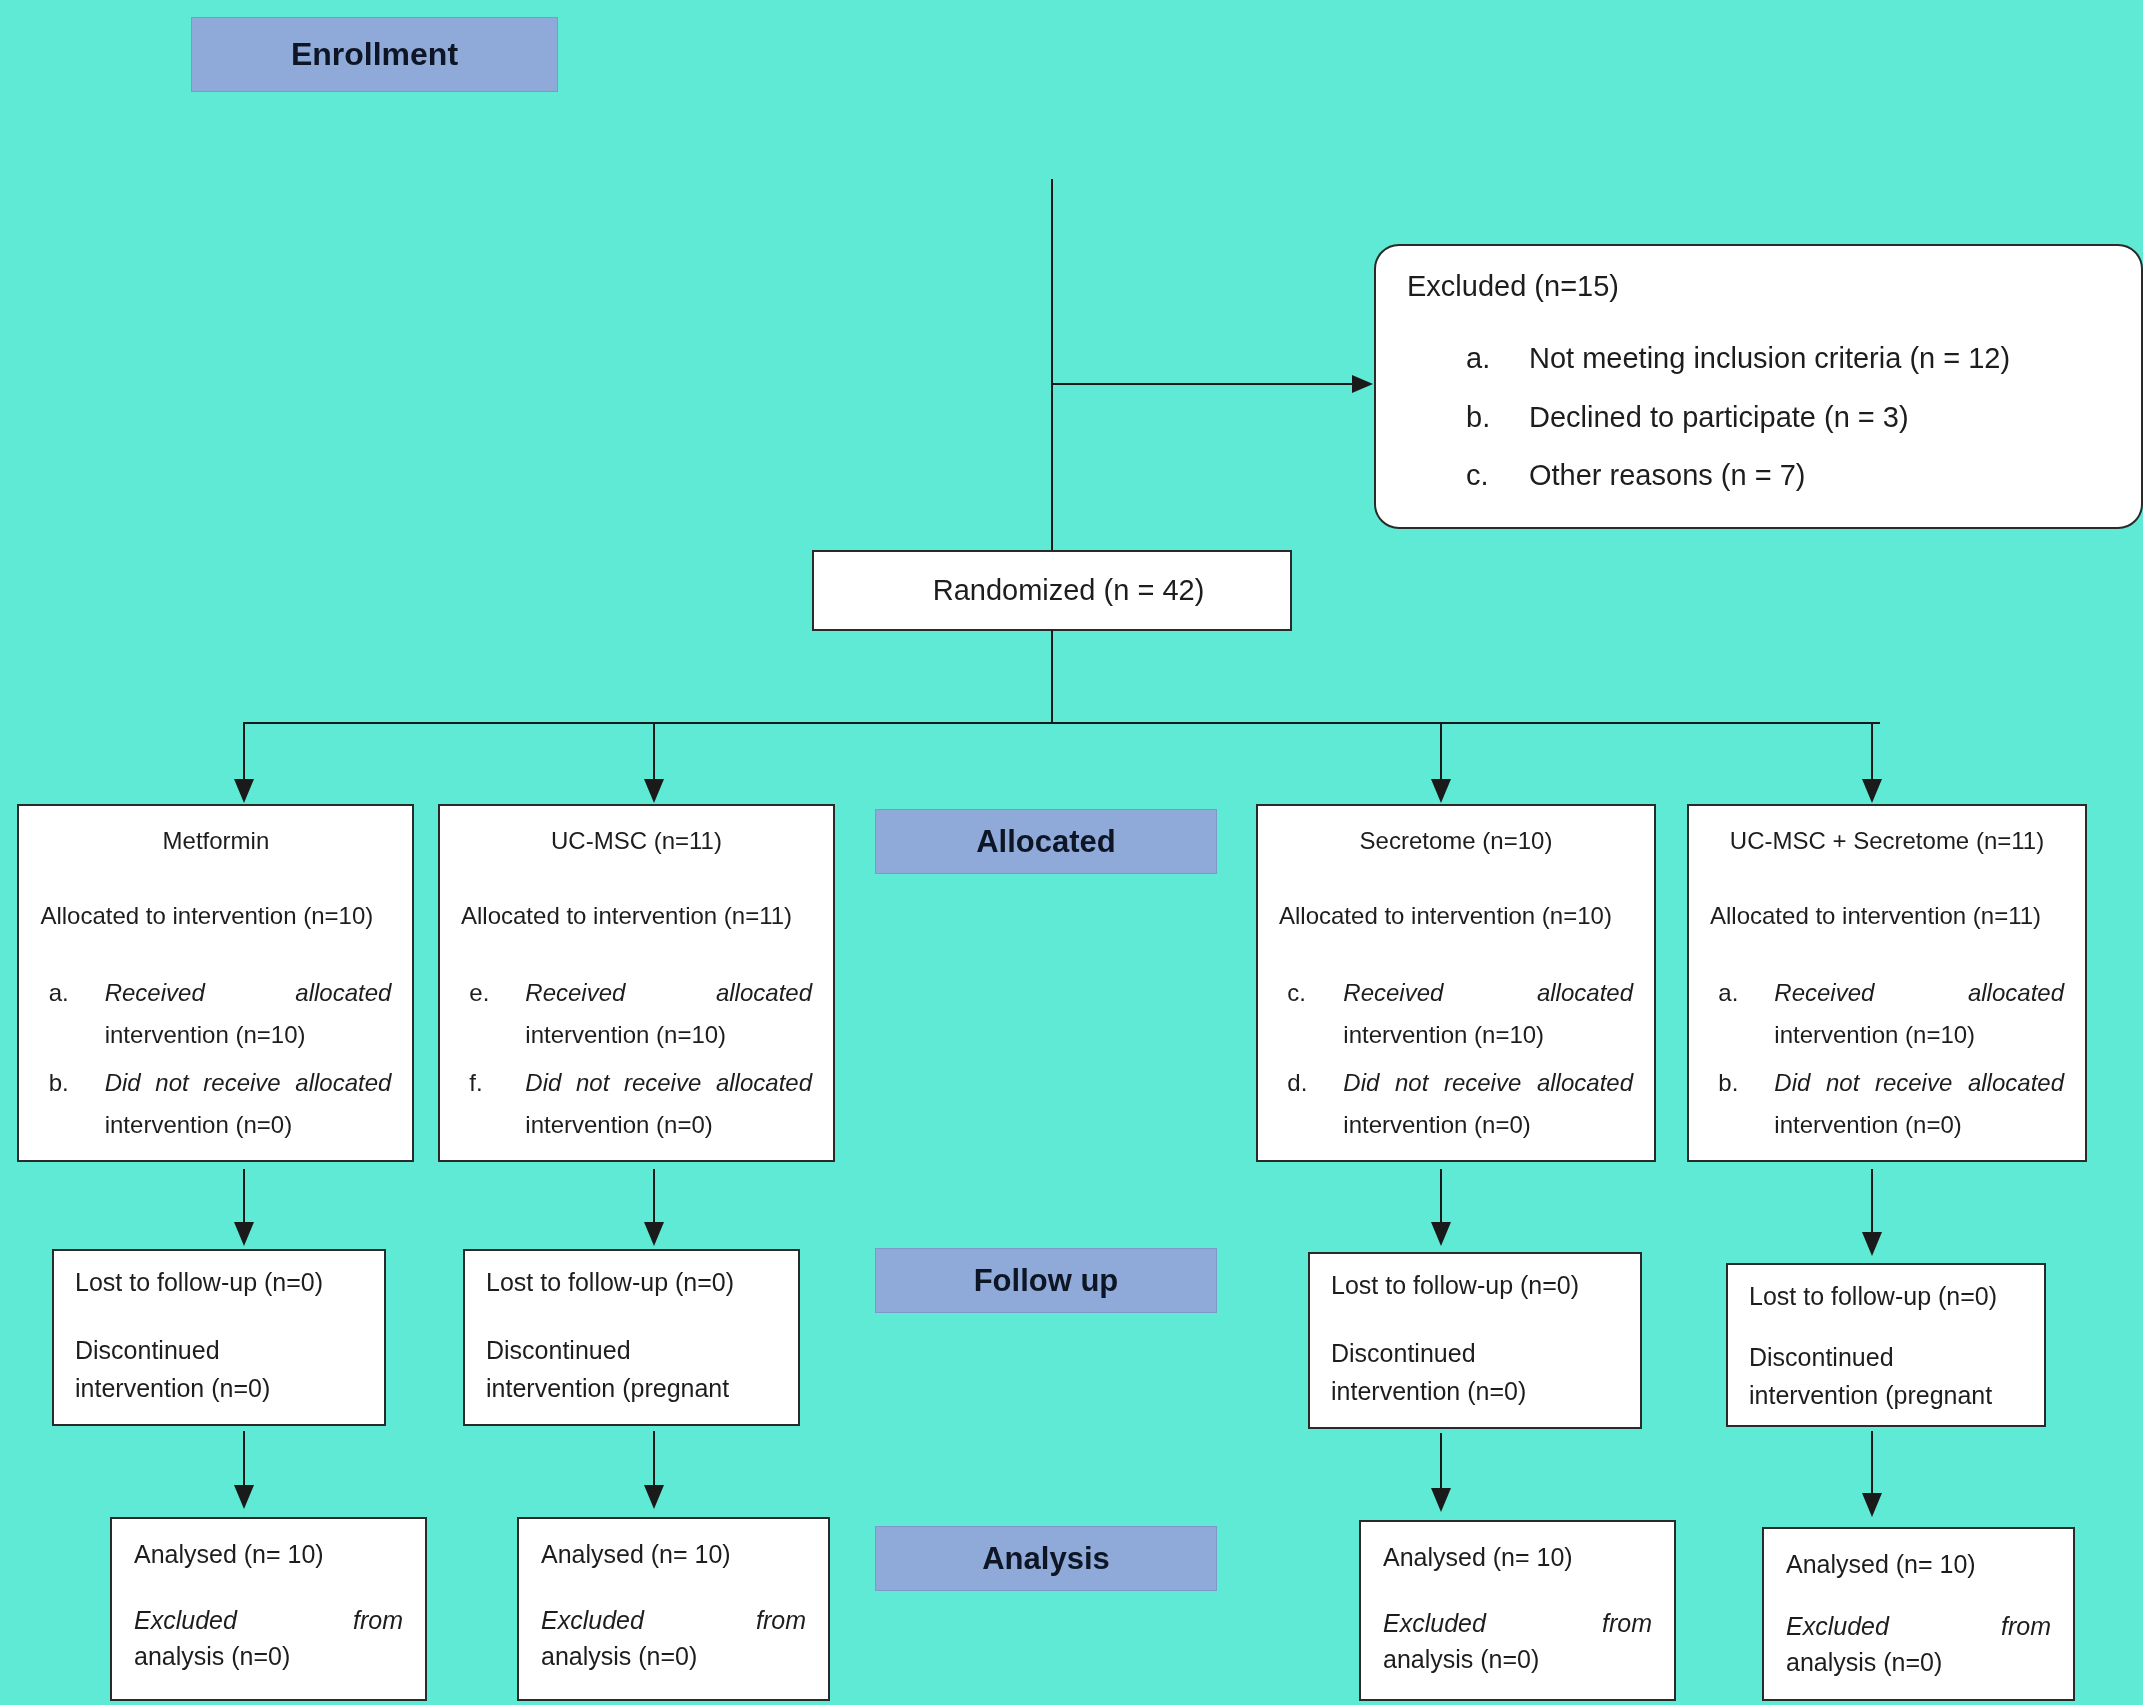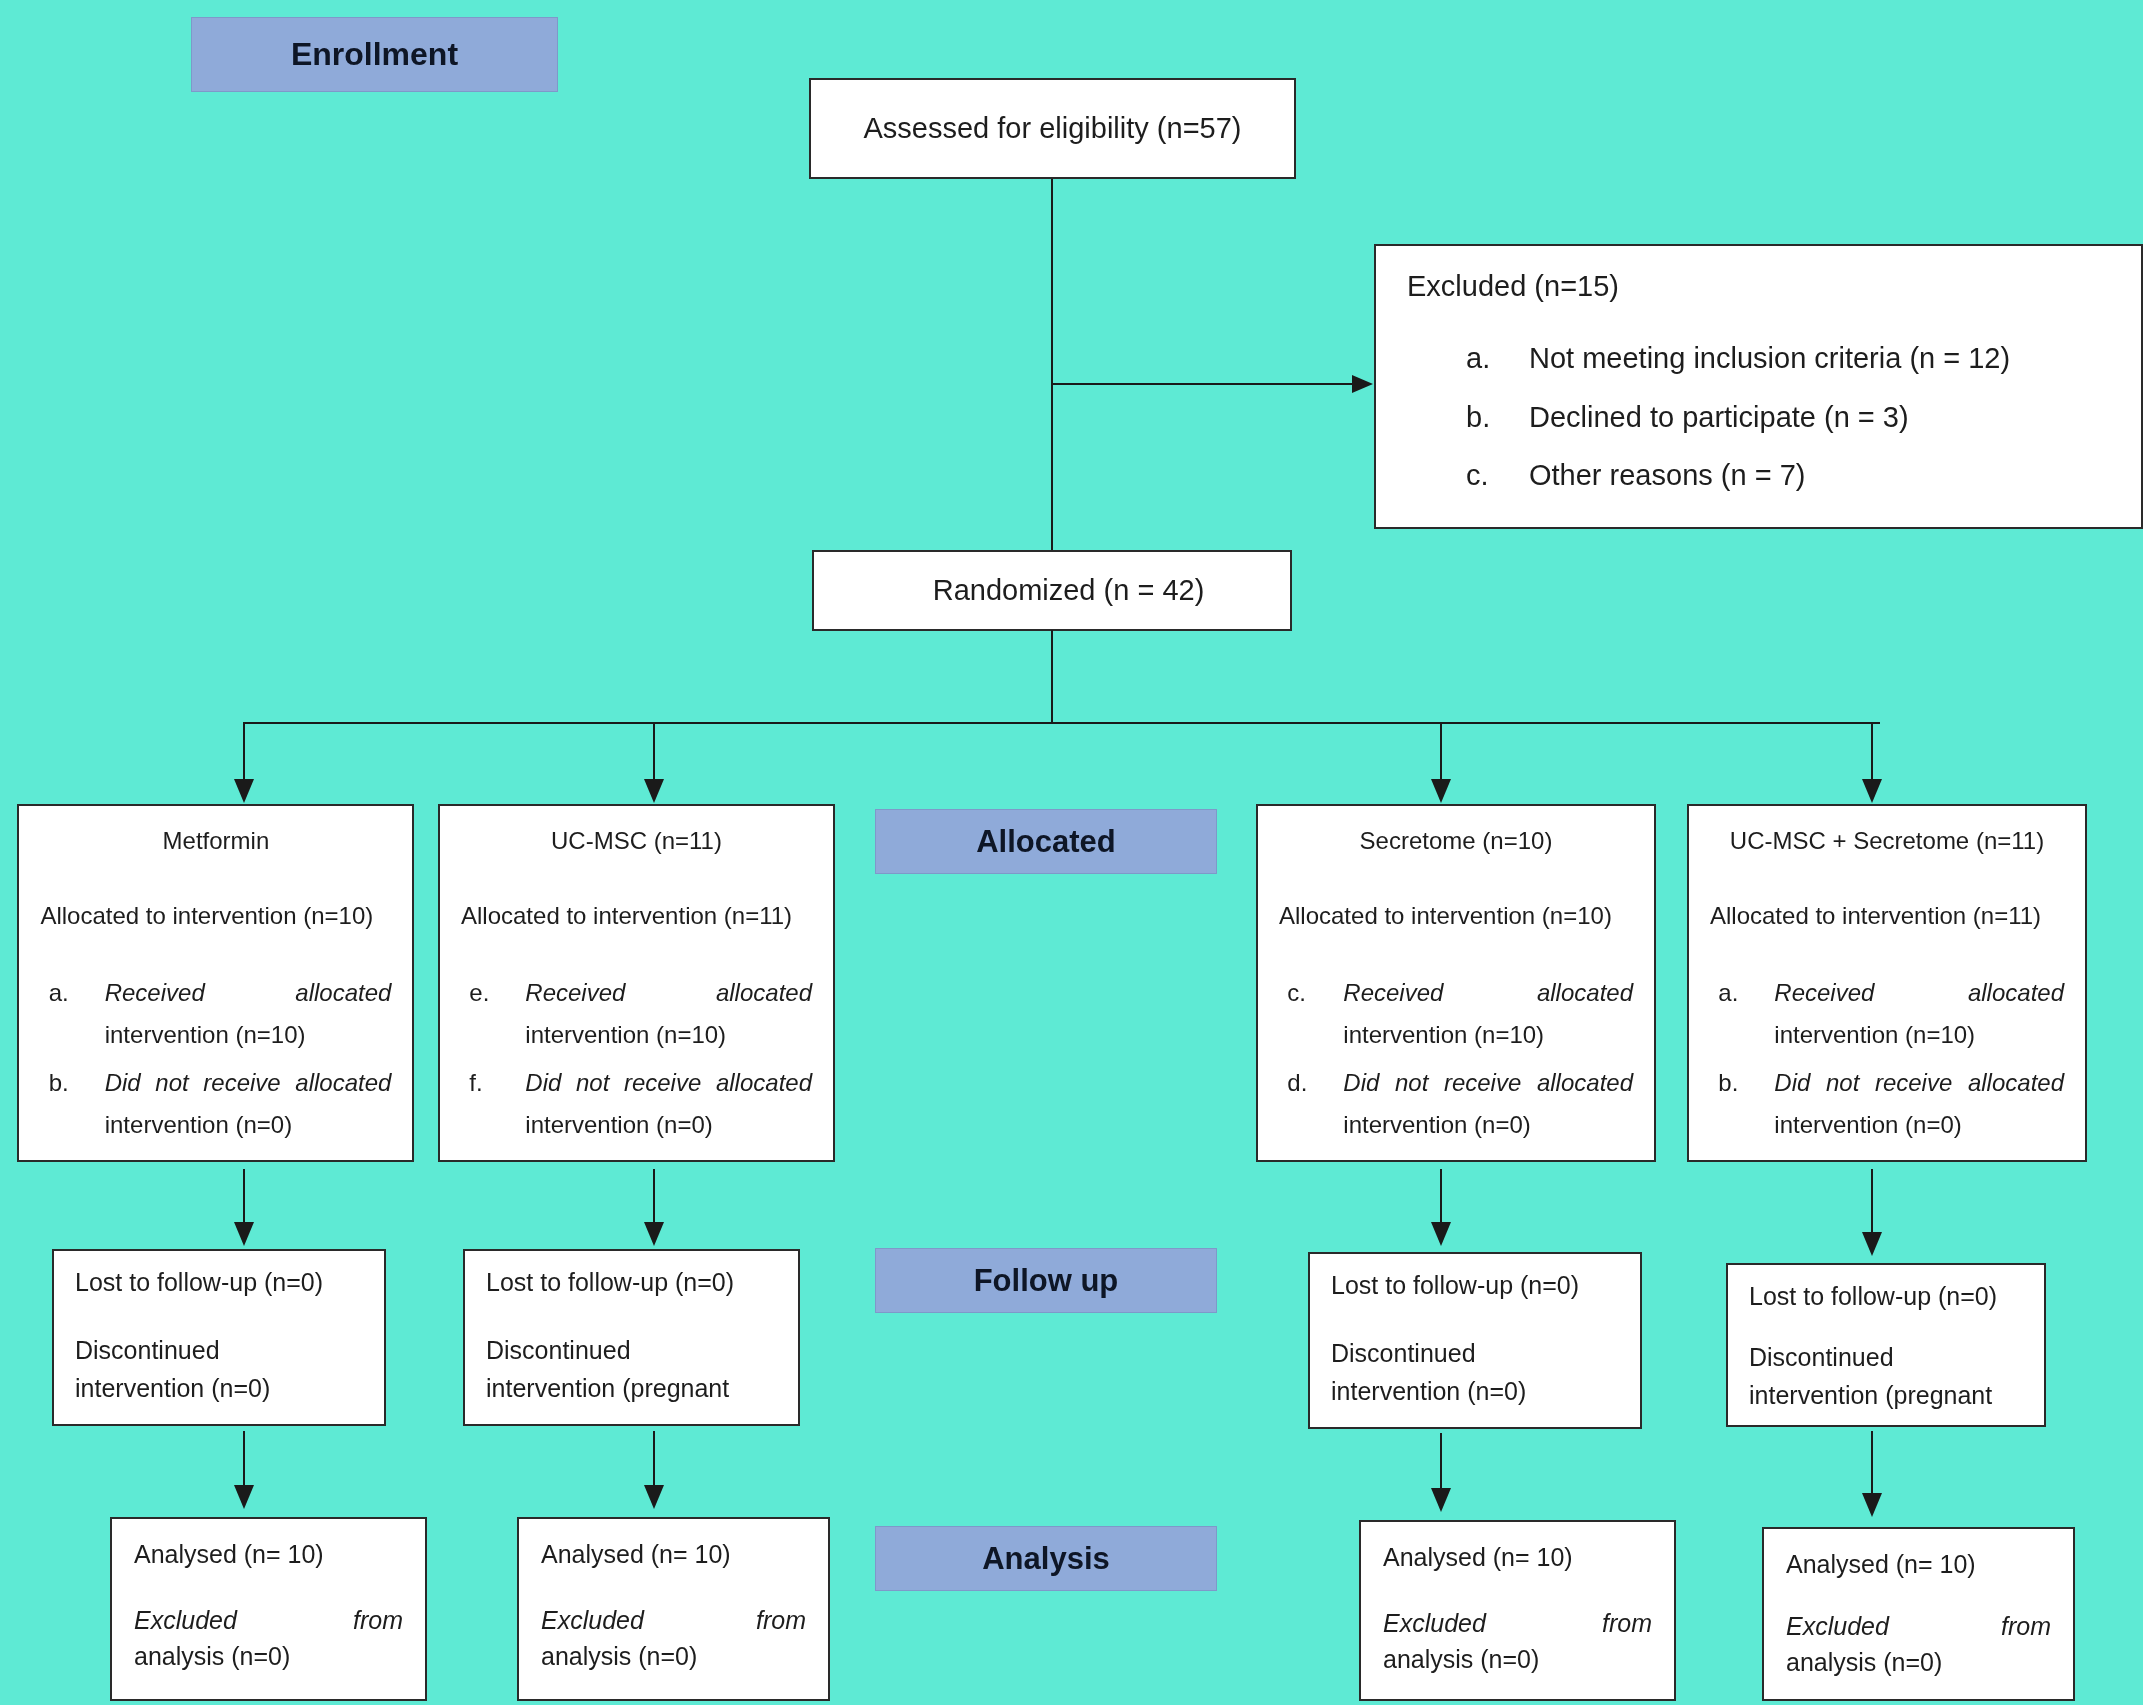--- a/index.html
+++ b/index.html
@@ -71,28 +71,27 @@
 </head>
 <body>
 
 <div id="canvas">
 
   <div class="stage enroll" style="left:191px;top:17.4px;width:367px;height:75px;">Enrollment</div>
   <div class="stage" style="left:875px;top:809px;width:342px;height:65px;">Allocated</div>
   <div class="stage" style="left:875px;top:1248px;width:342px;height:65px;">Follow up</div>
   <div class="stage" style="left:875px;top:1526px;width:342px;height:65px;">Analysis</div>
 
-  <div class="wbox cbox" style="left:809px;top:78px;width:487px;height:101px;">Assessed for eligibility (n=57)</div>
 
   <div class="vline" style="left:1051px;top:179px;width:2.1px;height:372px;"></div>
 
   <div class="hline" style="left:1051px;top:383px;width:301px;height:2.1px;"></div>
   <div class="arrow-right" style="left:1352px;top:375px;"></div>
 
-  <div class="wbox excl" style="left:1374px;top:244px;width:769px;height:285px;">
+  <div class="wbox excl" style="left:1374px;top:244px;width:769px;height:285px;border-radius:25px;">
     <div>Excluded (n=15)</div>
     <div class="items">
       <div class="item">
         <span class="marker">a.</span>
         <span>Not meeting inclusion criteria (n = 12)</span>
       </div>
       <div class="item">
         <span class="marker">b.</span>
         <span>Declined to participate (n = 3)</span>
       </div>

